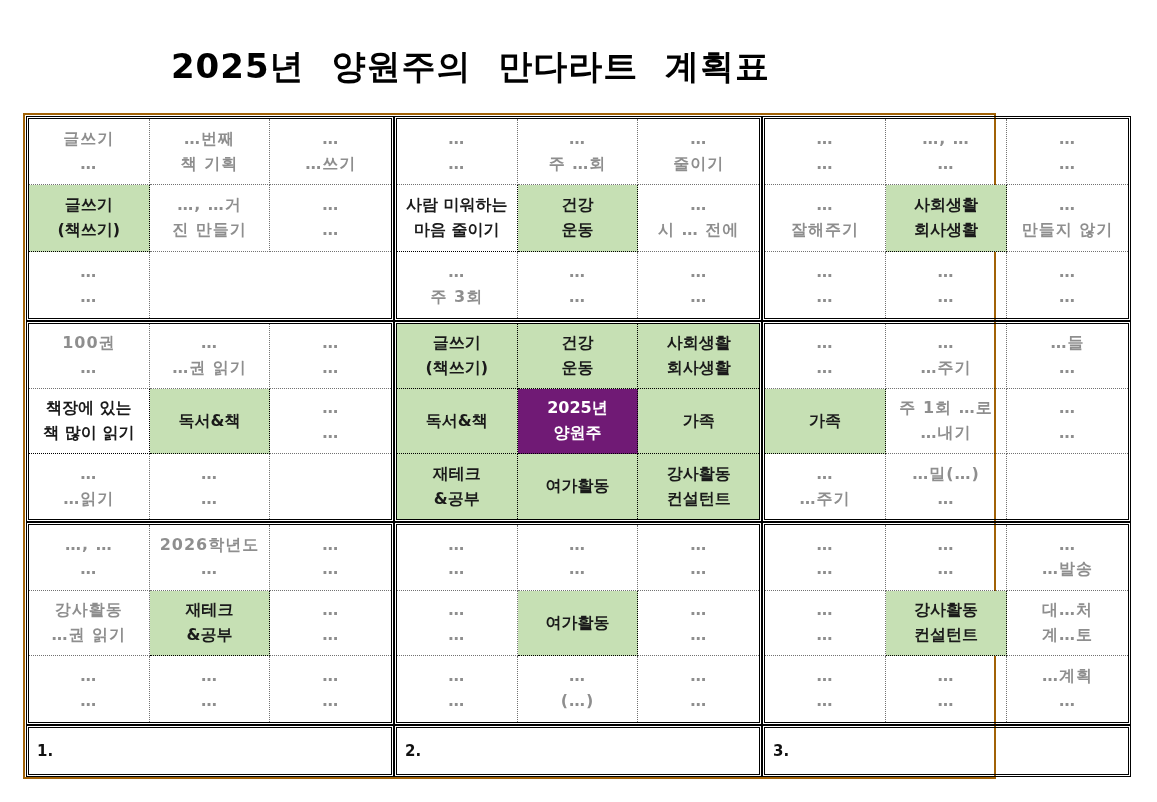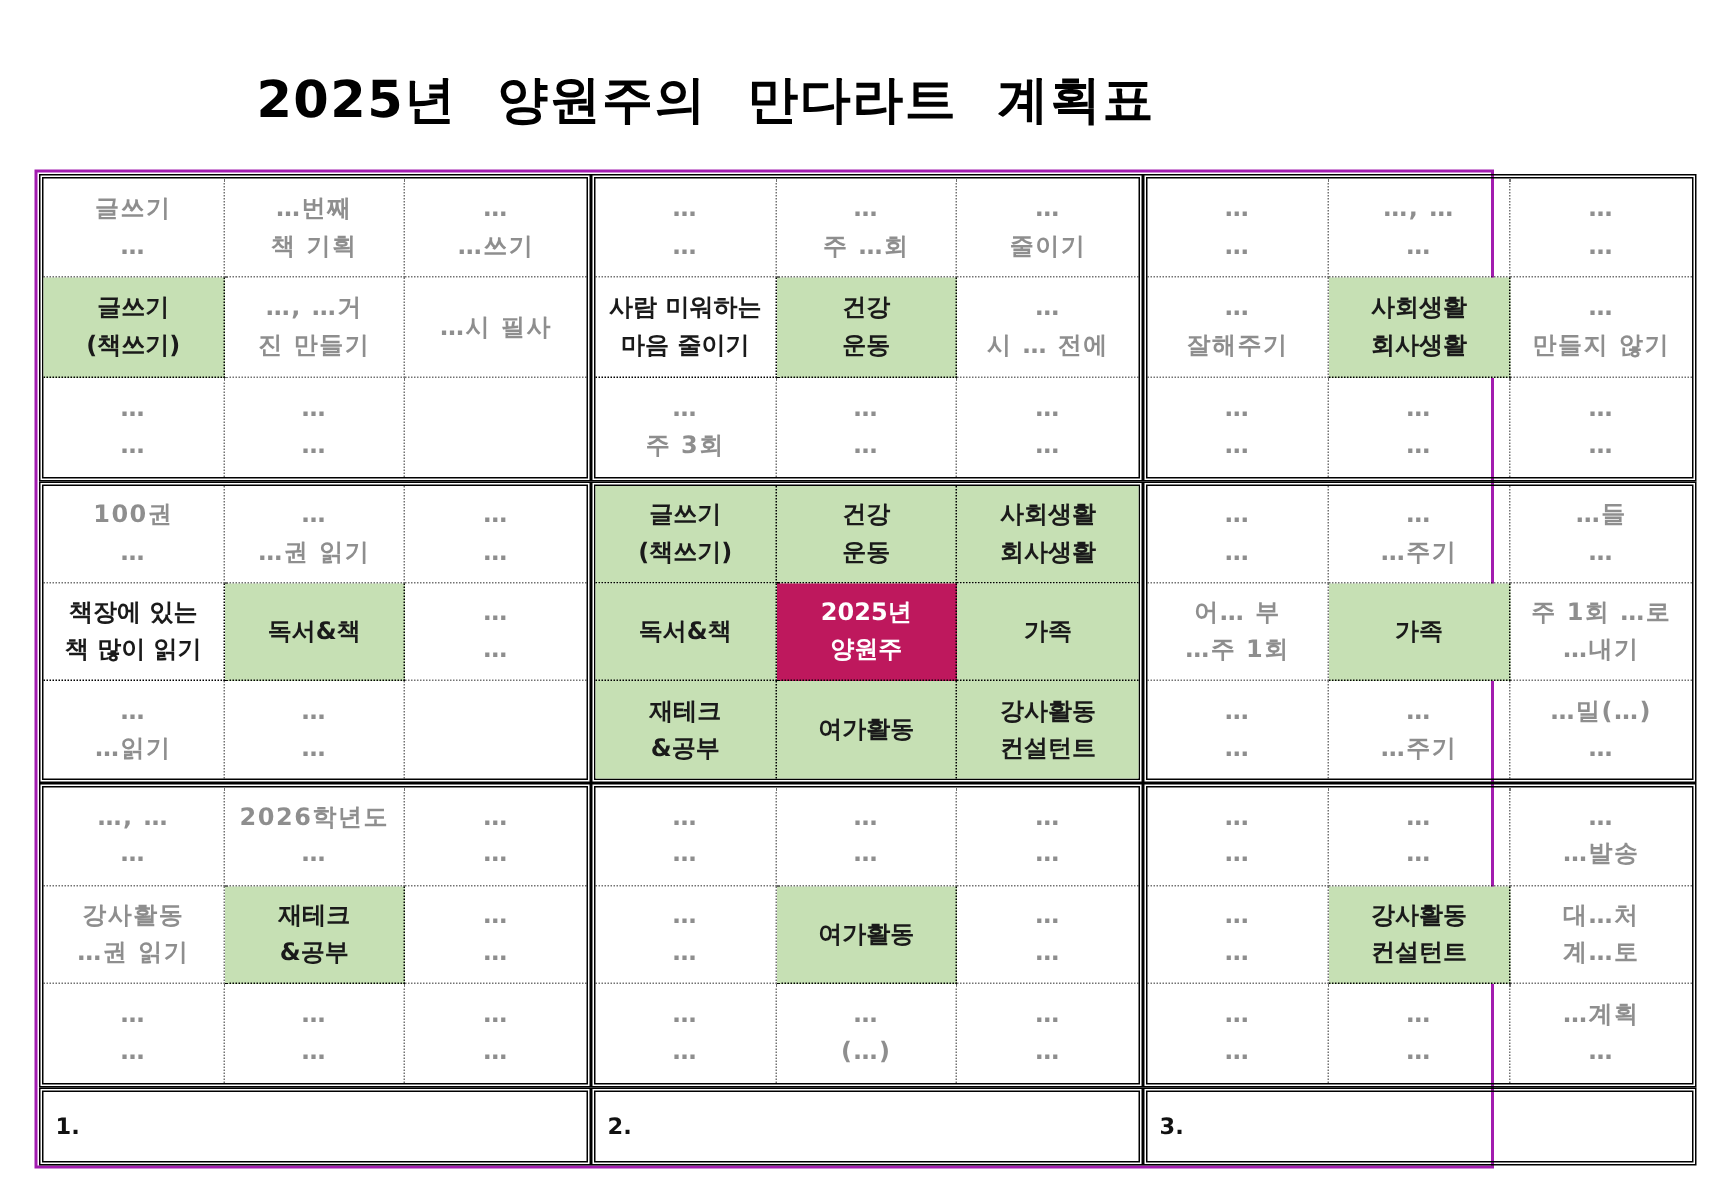--- a/index.html
+++ b/index.html
@@ -1,27 +1,27 @@
 <!DOCTYPE html>
 <html><head>
 <meta charset="utf-8">
 <style>
   html,body{margin:0;padding:0;background:#ffffff;}
   body{width:1157px;height:802px;position:relative;overflow:hidden;font-family:"DejaVu Sans","Liberation Sans",sans-serif;color:#111;}
   .title{position:absolute;left:0;top:44px;width:941px;text-align:center;font-size:34px;font-weight:bold;letter-spacing:1px;word-spacing:14px;color:#000;}
-  .sheet{position:absolute;left:23px;top:113px;width:973px;height:666px;border:2px solid #a21caf;box-sizing:border-box;}
+  .sheet{position:absolute;left:23px;top:113px;width:973px;height:666px;border:2px solid #a16207;box-sizing:border-box;}
   .blocks{position:absolute;left:1px;top:1px;width:1105px;display:grid;grid-template-columns:368px 368px 369px;grid-template-rows:205px 201px 203px;}
   .block{border:3px double #000;box-sizing:border-box;display:grid;grid-template-columns:1fr 1fr 1fr;grid-template-rows:1fr 1fr 1fr;}
   .cell{display:flex;align-items:center;justify-content:center;text-align:center;white-space:pre-line;font-size:16px;font-weight:bold;line-height:1.55;color:#1a1a1a;border-right:1px dotted #000;border-bottom:1px dotted #000;box-sizing:border-box;padding:2px;overflow:hidden;}
   .block .cell:nth-child(3n){border-right:none;}
   .block .cell:nth-child(n+7){border-bottom:none;}
   .cell.faded{color:#333;opacity:.55;letter-spacing:1px;}
   .cell.theme{background:#c6e0b4;}
   .block.center .cell{background:#c6e0b4;}
-  .block.center .cell.core{background:#be185d;color:#ffffff;}
+  .block.center .cell.core{background:#701a75;color:#ffffff;}
   .footer{position:absolute;left:1px;top:610px;width:1105px;height:52px;display:grid;grid-template-columns:368px 368px 369px;}
   .foot{border:3px double #000;box-sizing:border-box;display:flex;align-items:center;padding-left:8px;font-size:15px;font-weight:bold;}
 </style>
 </head>
 <body>
 
 <div class="title">2025년  양원주의  만다라트  계획표</div>
 
 <div class="sheet">
   <div class="blocks" id="blocks">
@@ -29,21 +29,20 @@
         <div class="cell faded">글쓰기
 …</div>
         <div class="cell faded">…번째
 책 기획</div>
         <div class="cell faded">…
 …쓰기</div>
         <div class="cell theme">글쓰기
 (책쓰기)</div>
         <div class="cell faded">…, …거
 진 만들기</div>
-        <div class="cell faded">…시 필사</div>
         <div class="cell faded">…
 …</div>
         <div class="cell faded">…
 …</div>
       </div>
       <div class="block">
         <div class="cell faded">…
 …</div>
         <div class="cell faded">…
 주 …회</div>
@@ -116,22 +115,20 @@
         <div class="cell">강사활동
 컨설턴트</div>
       </div>
       <div class="block">
         <div class="cell faded">…
 …</div>
         <div class="cell faded">…
 …주기</div>
         <div class="cell faded">…들
 …</div>
-        <div class="cell faded">어… 부
-…주 1회</div>
         <div class="cell theme">가족</div>
         <div class="cell faded">주 1회 …로
 …내기</div>
         <div class="cell faded">…
 …</div>
         <div class="cell faded">…
 …주기</div>
         <div class="cell faded">…밀(…)
 …</div>
       </div>

